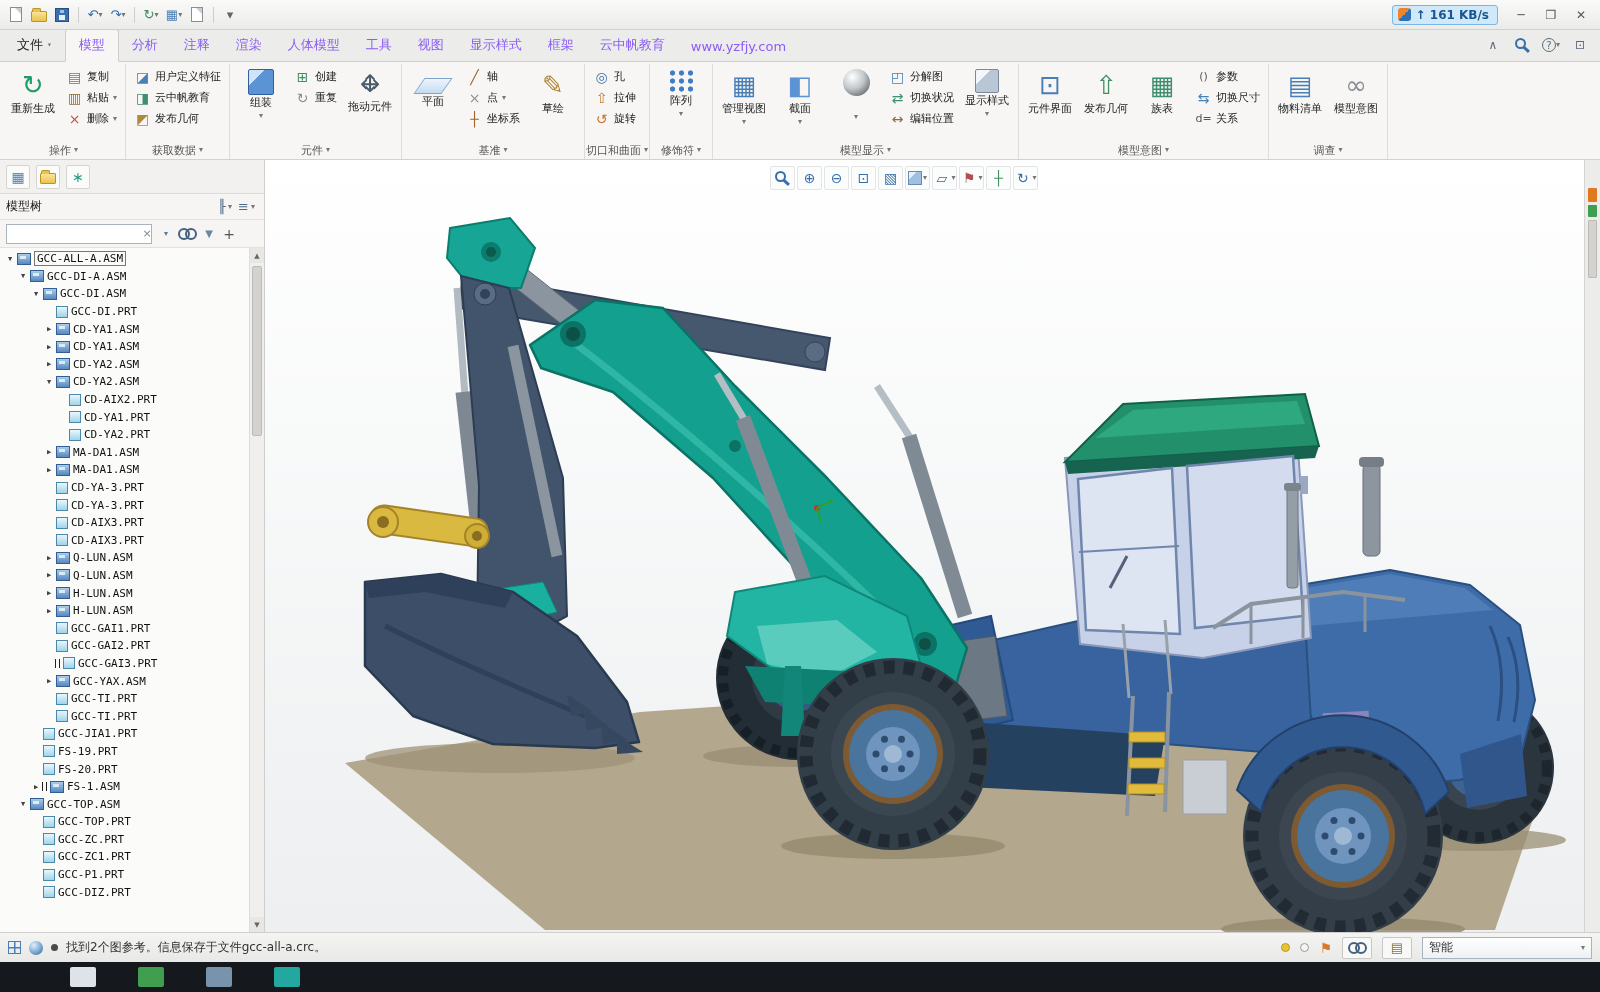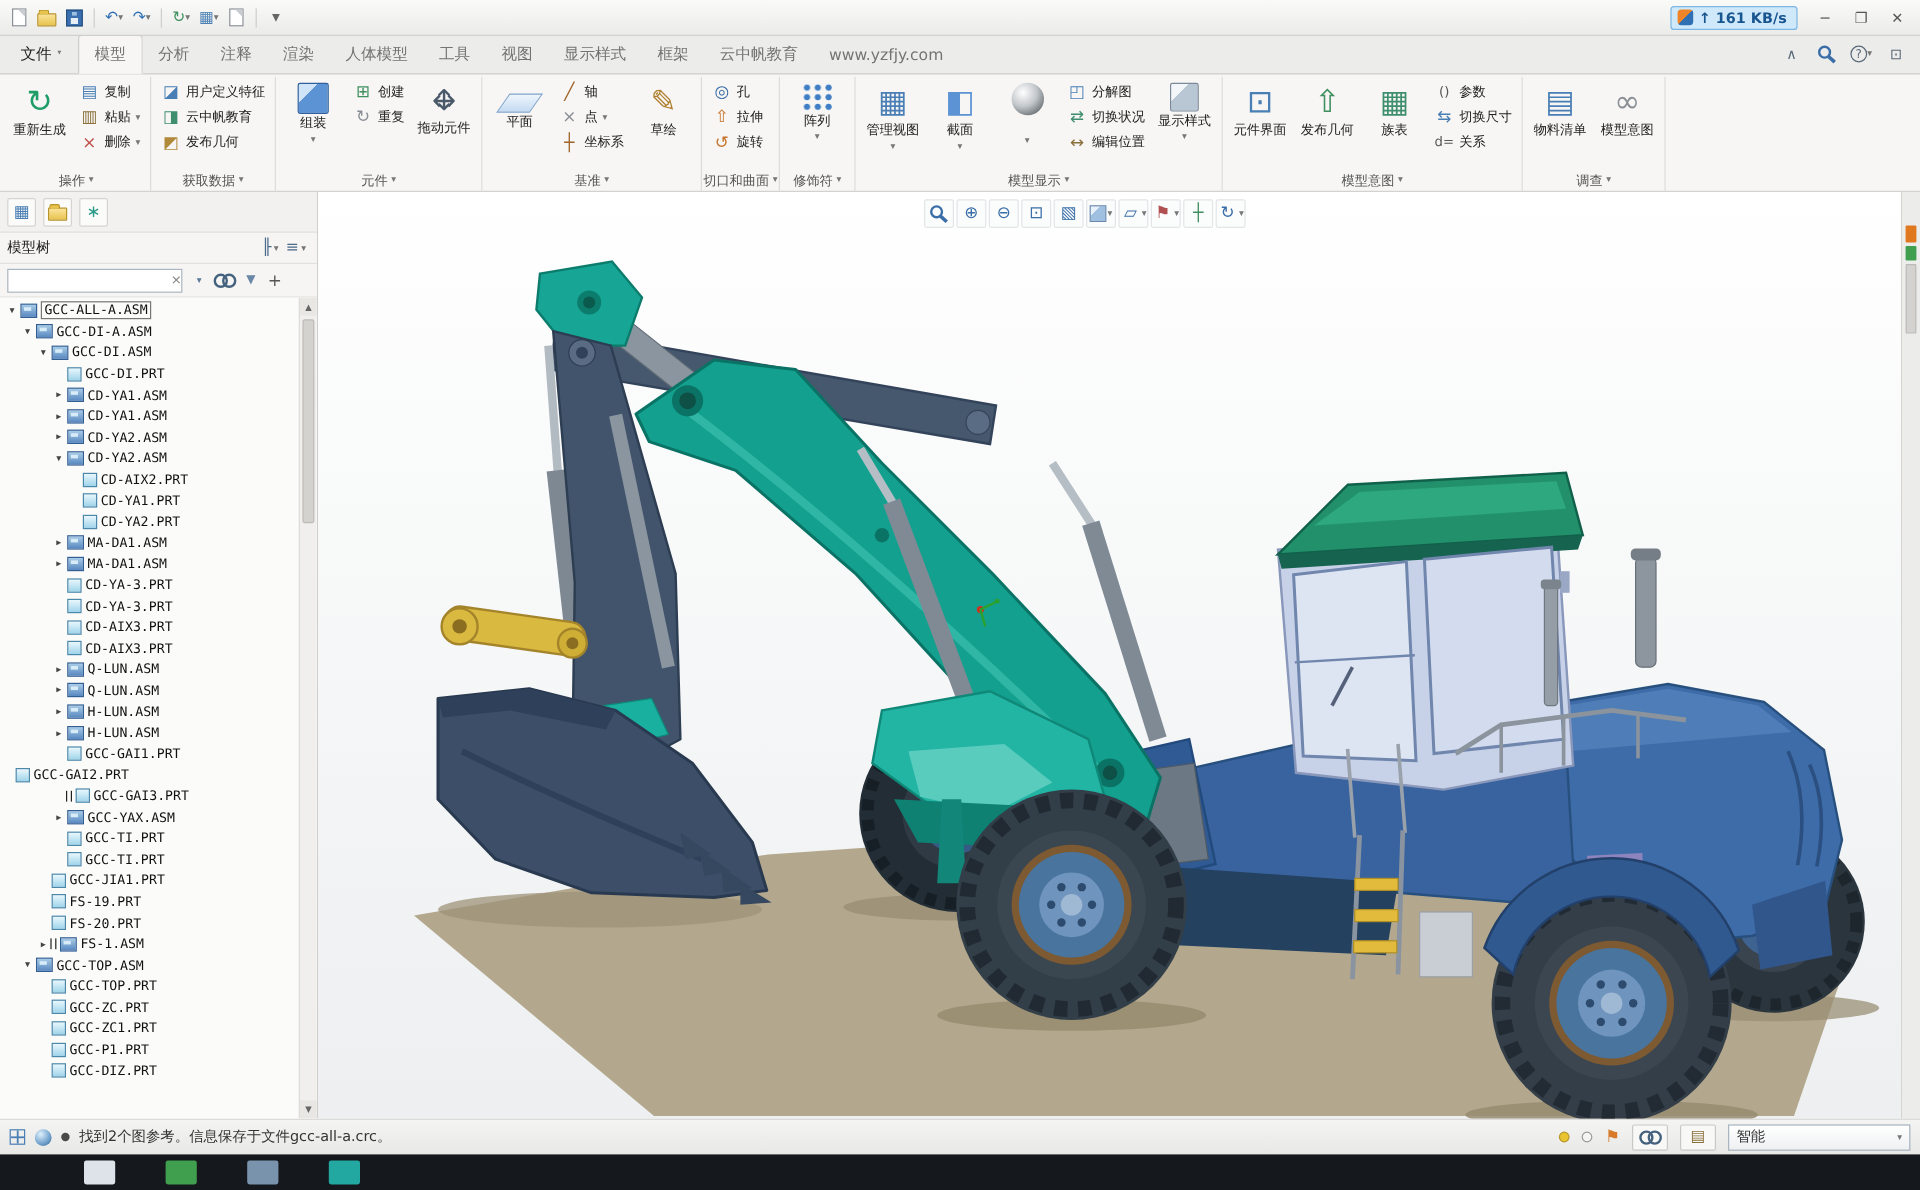--- a/index.html
+++ b/index.html
@@ -18,21 +18,21 @@
   .tb-right { margin-left:auto; display:flex; align-items:center; gap:10px; z-index:2; }
   .net-badge { background:#cfe8fa; border:1px solid #7db6e2; border-radius:3px; padding:2px 8px 2px 5px;
                display:flex; align-items:center; gap:5px; color:#19568f; font-weight:bold; font-size:12px; }
   .net-ic { width:13px; height:13px; border-radius:3px; background:linear-gradient(135deg,#f08428 50%,#2f6fb4 50%); }
   .winctl { display:flex; gap:4px; }
   .wbtn { width:26px; height:20px; display:flex; align-items:center; justify-content:center; color:#555; font-size:12px; }
 
   
   .tabrow { height:32px; background:#ececea; border-bottom:1px solid #cfcecb; display:flex; align-items:flex-end;
             padding:0 4px; position:relative; }
-  .tab { padding:6px 13px 7px; font-size:13px; color:#737373; white-space:nowrap; display:flex; gap:4px; align-items:center; }
+  .tab { padding:6px 13px 7px; font-size:13px; color:#8b5cf6; white-space:nowrap; display:flex; gap:4px; align-items:center; }
   .tab.file { color:#222;font-family:Liberation Mono, monospace; }
   .tab.active { background:#f7f6f4; border:1px solid #cfcecb; border-bottom:1px solid #f7f6f4;
                 border-radius:3px 3px 0 0; margin-bottom:-1px; }
   .tabrow-right { position:absolute; right:10px; top:5px; display:flex; gap:9px; align-items:center; color:#5a6a7a; }
   .trbtn { width:20px; height:20px; display:flex; align-items:center; justify-content:center; font-size:12px; }
   .help-circ { width:14px; height:14px; border:1.4px solid #5a6a7a; border-radius:50%; font-size:10px;
                display:flex; align-items:center; justify-content:center; }
 
   
   .ribbon { height:98px; background:#f7f6f4; border-bottom:1px solid #d4d2cf; display:flex; align-items:stretch;
@@ -148,21 +148,21 @@
   .statusbar { height:30px; background:linear-gradient(#f4f4f2,#e8e8e6); border-top:1px solid #d0cfcd;
         display:flex; align-items:center; padding:0 8px; gap:8px; font-size:12px; color:#333; }
   .sb-bullet { width:7px; height:7px; border-radius:50%; background:#4a4a4a; flex:none; }
   .sb-right { margin-left:auto; display:flex; align-items:center; gap:10px; }
   .dot { width:9px; height:9px; border-radius:50%; }
   .dot.yellow { background:#e9c431; border:1px solid #b8982a; }
   .dot.hollow { background:#f4f4f2; border:1px solid #9a9a98; }
   .flag { color:#d87a2a; font-size:14px; }
   .sb-btn { width:30px; height:22px; border:1px solid #c8c8c6; background:#f8f8f6; border-radius:2px;
         display:flex; align-items:center; justify-content:center; }
-  .smart-combo { width:152px; height:22px; border:1px solid #a8b4c0; background:linear-gradient(#ffffff,#eef0f2);
+  .smart-combo { width:170px; height:22px; border:1px solid #a8b4c0; background:linear-gradient(#ffffff,#eef0f2);
         display:flex; align-items:center; padding:0 6px; gap:4px; }
   .smart-combo .spacer { flex:1; }
 
   
   .taskbar { height:30px; background:#15181c; display:flex; align-items:center; padding-left:70px; gap:42px; }
   .tk-item { width:26px; height:20px; border-radius:2px; }
 </style>
 </head>
 <body>
 
@@ -620,21 +620,21 @@
           <div class="trow" style="padding-left: 43px;">
             <span class="texp">▶</span>
             <span class="ticon asm"></span>
             <span class="tlabel">H-LUN.ASM</span>
           </div>
           <div class="trow" style="padding-left: 43px;">
             <span class="texp"></span>
             <span class="ticon prt"></span>
             <span class="tlabel">GCC-GAI1.PRT</span>
           </div>
-          <div class="trow" style="">
+          <div class="trow" style="padding-left: 43px;">
             <span class="texp"></span>
             <span class="ticon prt"></span>
             <span class="tlabel">GCC-GAI2.PRT</span>
           </div>
           <div class="trow" style="padding-left: 43px;">
             <span class="texp"></span>
             <span class="pmark"></span>
             <span class="ticon prt"></span>
             <span class="tlabel">GCC-GAI3.PRT</span>
           </div>

